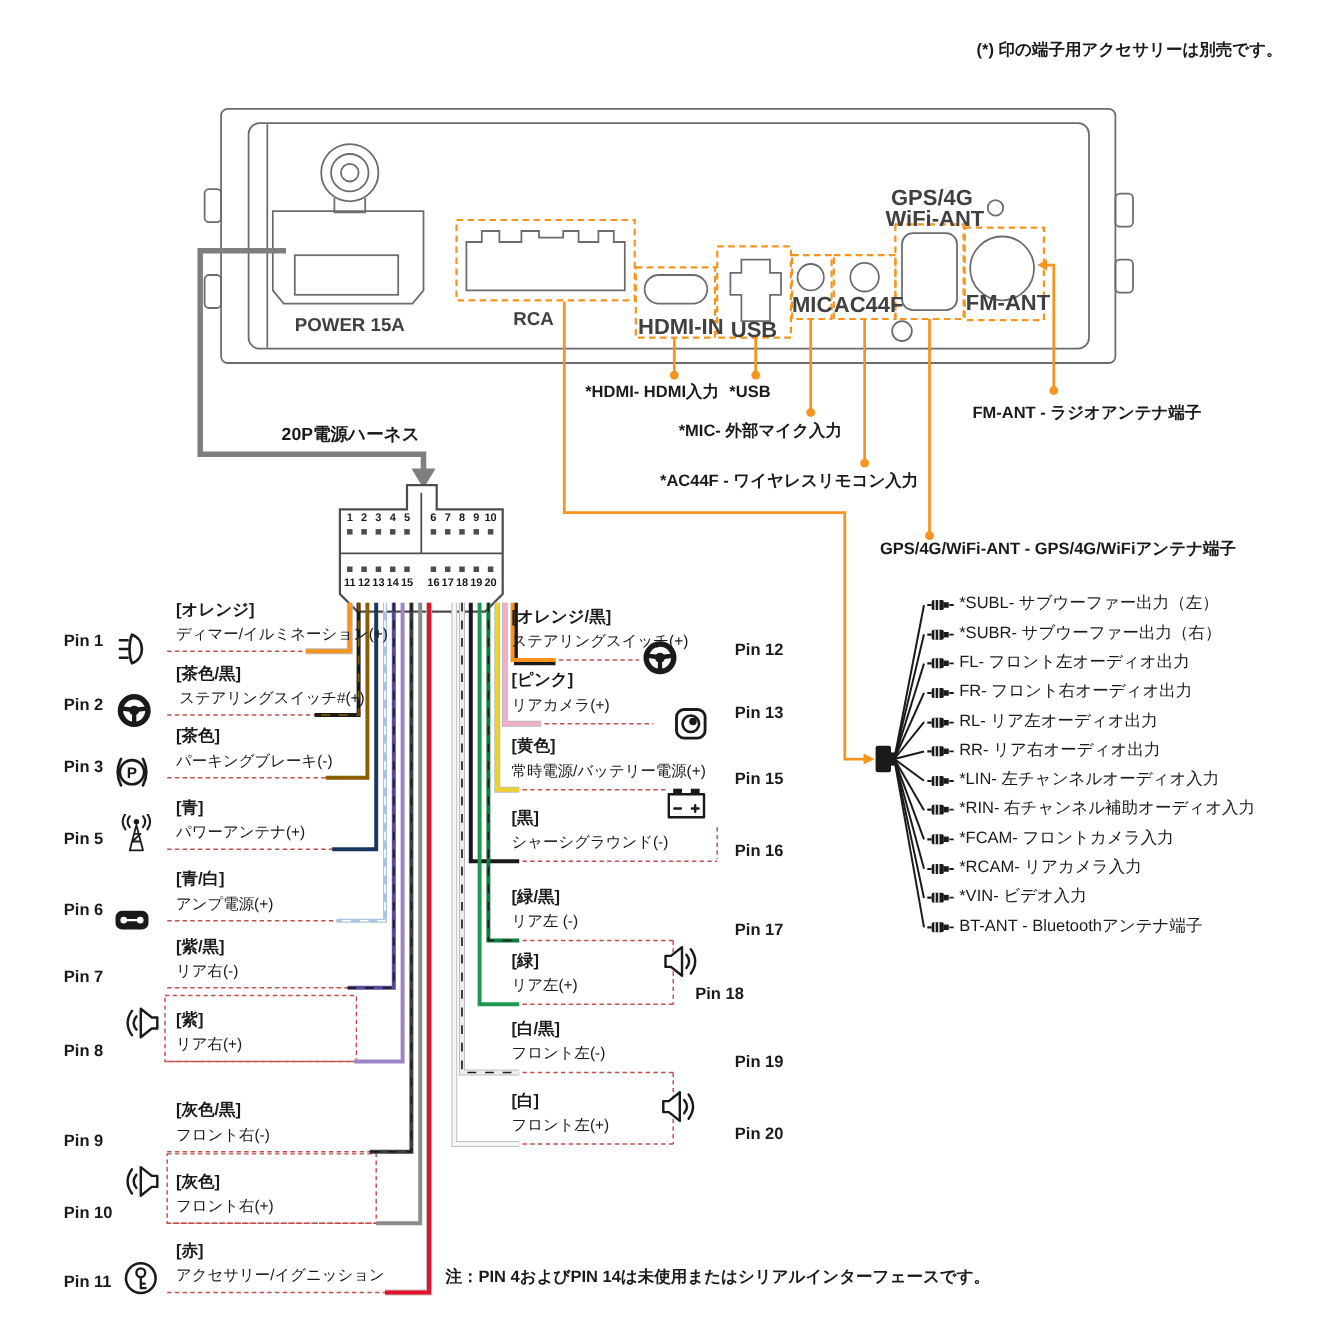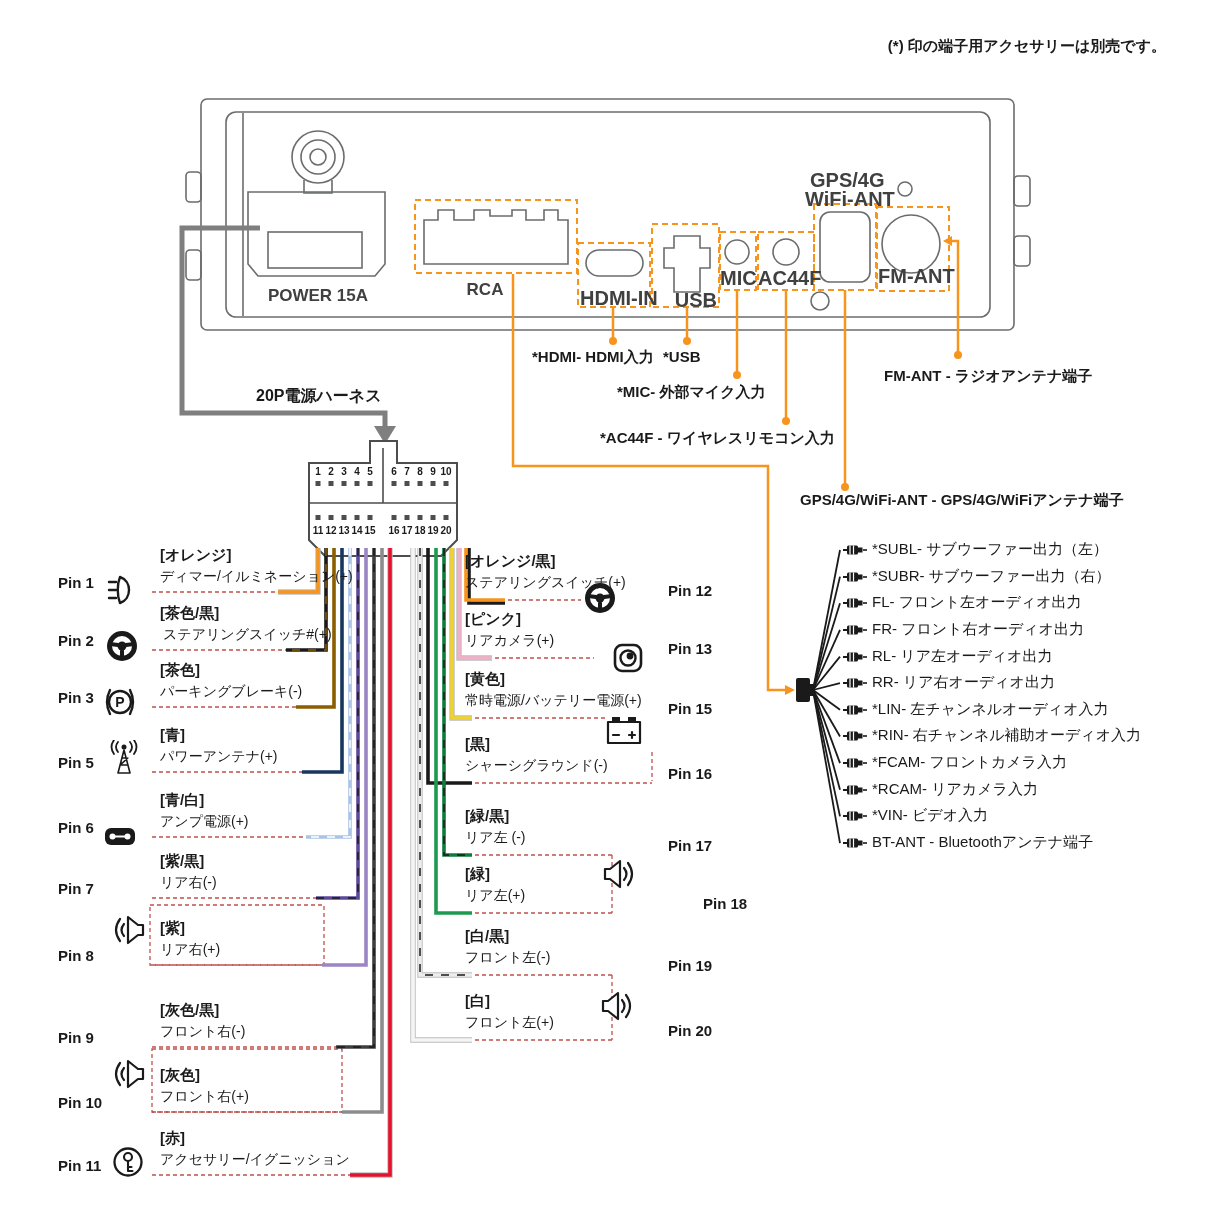--- a/index.html
+++ b/index.html
@@ -209,35 +209,36 @@
         <line x1="813" y1="690" x2="840" y2="816.4" stroke="#1a1a1a" stroke-width="1.8"></line>
         <line x1="813" y1="690" x2="840" y2="843.04" stroke="#1a1a1a" stroke-width="1.8"></line>
       </g>
   </svg>
 
   <div class="lbl note" style="right:48px;top:37px;">(*) 印の端子用アクセサリーは別売です。</div>
 
   <div class="lbl port port-big" style="left:262px;top:286px;width:112px;text-align:center;">POWER 15A</div>
   <div class="lbl port port-big" style="left:455px;top:280px;width:60px;text-align:center;">RCA</div>
   <div class="lbl port" style="left:580px;top:286px;width:68px;text-align:left;">HDMI-IN</div>
-  <div class="lbl port" style="left:654px;top:288px;width:63px;text-align:right;">USB</div>
+  <div class="lbl port" style="left:654px;top:288px;width:63px;text-align:center;">USB</div>
   <div class="lbl port" style="left:720px;top:266px;width:36px;text-align:center;">MIC</div>
   <div class="lbl port" style="left:758px;top:266px;width:56px;text-align:center;">AC44F</div>
   <div class="lbl port" style="left:810px;top:168px;width:70px;text-align:center;">GPS/4G</div>
   <div class="lbl port" style="left:805px;top:187px;width:80px;text-align:center;">WiFi-ANT</div>
   <div class="lbl port" style="left:878px;top:264px;width:68px;text-align:center;">FM-ANT</div>
 
   <div class="lbl callout-lbl" style="left:532px;top:348px;">*HDMI- HDMI入力</div>
   <div class="lbl callout-lbl" style="left:663px;top:348px;">*USB</div>
   <div class="lbl callout-lbl" style="left:617px;top:383px;">*MIC- 外部マイク入力</div>
   <div class="lbl callout-lbl" style="left:600px;top:429px;">*AC44F - ワイヤレスリモコン入力</div>
   <div class="lbl callout-lbl" style="left:884px;top:367px;">FM-ANT - ラジオアンテナ端子</div>
   <div class="lbl callout-lbl" style="left:800px;top:491px;">GPS/4G/WiFi-ANT - GPS/4G/WiFiアンテナ端子</div>
 
   <div class="lbl note" style="left:256px;top:386px;font-size:16px;">20P電源ハーネス</div>
+  <div class="lbl note" style="left:405px;top:1152px;">注：PIN 4およびPIN 14は未使用またはシリアルインターフェースです。</div>
 
   <div id="conn-nums">
       <div class="conn-num" style="left:311px;top:466px;">1</div>
       <div class="conn-num" style="left:324px;top:466px;">2</div>
       <div class="conn-num" style="left:337px;top:466px;">3</div>
       <div class="conn-num" style="left:350px;top:466px;">4</div>
       <div class="conn-num" style="left:363px;top:466px;">5</div>
       <div class="conn-num" style="left:387px;top:466px;">6</div>
       <div class="conn-num" style="left:400px;top:466px;">7</div>
       <div class="conn-num" style="left:413px;top:466px;">8</div>
@@ -377,21 +378,21 @@
       <div class="lbl fn-lbl" style="left:465px;top:757px;">シャーシグラウンド(-)</div>
       <div class="lbl pin-num" style="left:668px;top:837px;">Pin 17</div>
       <div class="lbl color-lbl" style="left:465px;top:807px;">[緑/黒]</div>
       <div class="lbl fn-lbl" style="left:465px;top:829px;">リア左 (-)</div>
       <span class="icon" style="left: 602px; top: 856px;"><svg width="36" height="36" viewBox="0 0 36 36">
           <g>
             <path d="M18,5 L8,13 H3 V23 H8 L18,31 Z" fill="#fff" stroke="#1a1a1a" stroke-linecap="round" stroke-linejoin="round" stroke-width="2.2"></path>
             <path d="M22,12 Q27,18 22,24 M26,7 Q34,18 26,29" stroke="#1a1a1a" fill="none" stroke-linecap="round" stroke-linejoin="round" stroke-width="2.2"></path>
           </g>
         </svg></span>
-      <div class="lbl pin-num" style="left:703px;top:895px;text-align:center;">Pin 18</div>
+      <div class="lbl pin-num" style="left:632px;top:895px;text-align:center;">Pin 18</div>
       <div class="lbl color-lbl" style="left:465px;top:865px;">[緑]</div>
       <div class="lbl fn-lbl" style="left:465px;top:887px;">リア左(+)</div>
       <div class="lbl pin-num" style="left:668px;top:957px;">Pin 19</div>
       <div class="lbl color-lbl" style="left:465px;top:927px;">[白/黒]</div>
       <div class="lbl fn-lbl" style="left:465px;top:949px;">フロント左(-)</div>
       <span class="icon" style="left: 600px; top: 988px;"><svg width="36" height="36" viewBox="0 0 36 36">
           <g>
             <path d="M18,5 L8,13 H3 V23 H8 L18,31 Z" fill="#fff" stroke="#1a1a1a" stroke-linecap="round" stroke-linejoin="round" stroke-width="2.2"></path>
             <path d="M22,12 Q27,18 22,24 M26,7 Q34,18 26,29" stroke="#1a1a1a" fill="none" stroke-linecap="round" stroke-linejoin="round" stroke-width="2.2"></path>
           </g>

